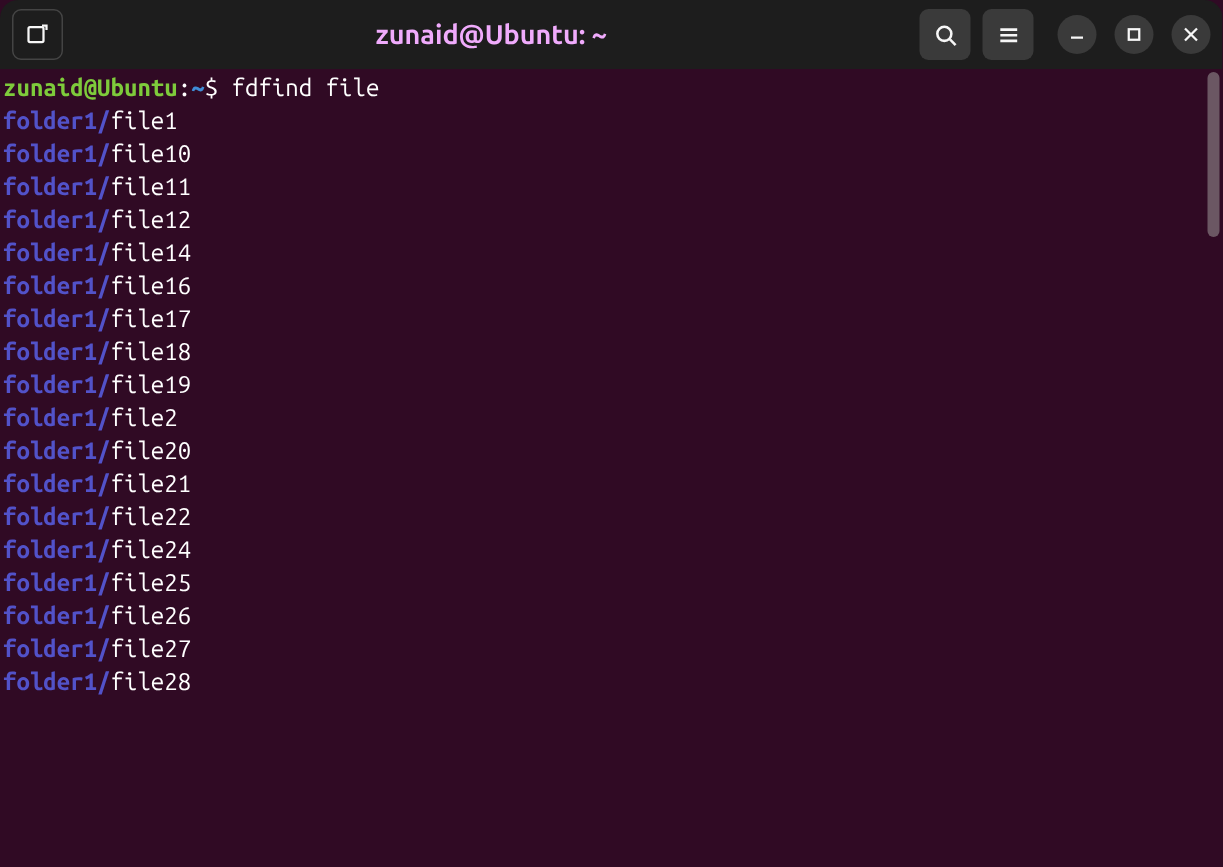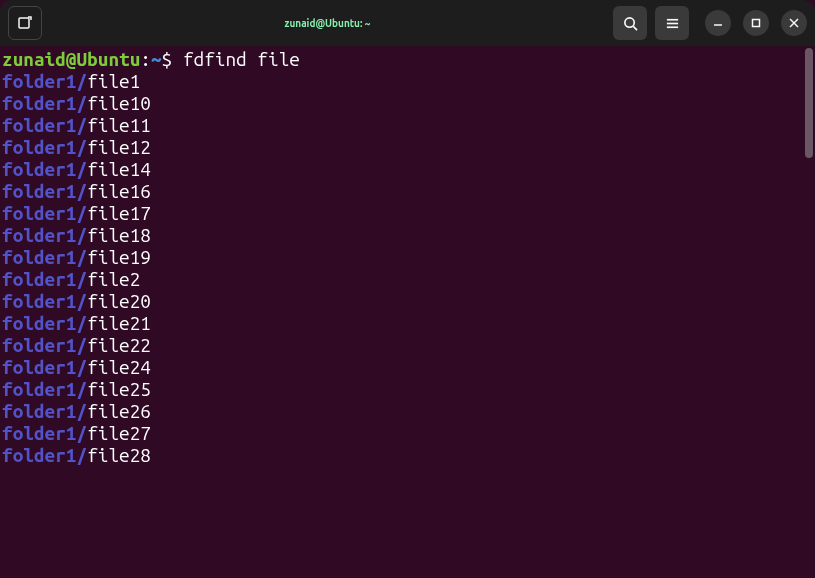--- a/index.html
+++ b/index.html
@@ -40,34 +40,34 @@
       border-radius: 50%;
       background: #3a3a3a;
       display: flex;
       align-items: center;
       justify-content: center;
       color: #f7f7f7;
     }
     .title {
       flex: 1;
       text-align: center;
-      color: #86efac;
+      color: #f0abfc;
       font-family: Ubuntu, sans-serif;
-      font-size: 10px;
+      font-size: 18px;
       font-weight: 600;
     }
     .right-controls {
       display: flex;
       gap: 12px;
       align-items: center;
       margin-left: 8px;
     }
     .terminal {
       padding: 2px 2px;
-      font-size: 19px;
+      font-size: 16px;
       line-height: 22px;
       color: #ffffff;
       height: calc(578px - 46px);
       overflow-y: auto;
       position: relative;
     }
     .prompt-user { color: #7ecb3b; font-weight: bold; }
     .prompt-sep { color: #ffffff; }
     .prompt-path { color: #3f8dd6; font-weight: bold; }
     .prompt-dollar { color: #ffffff; }

